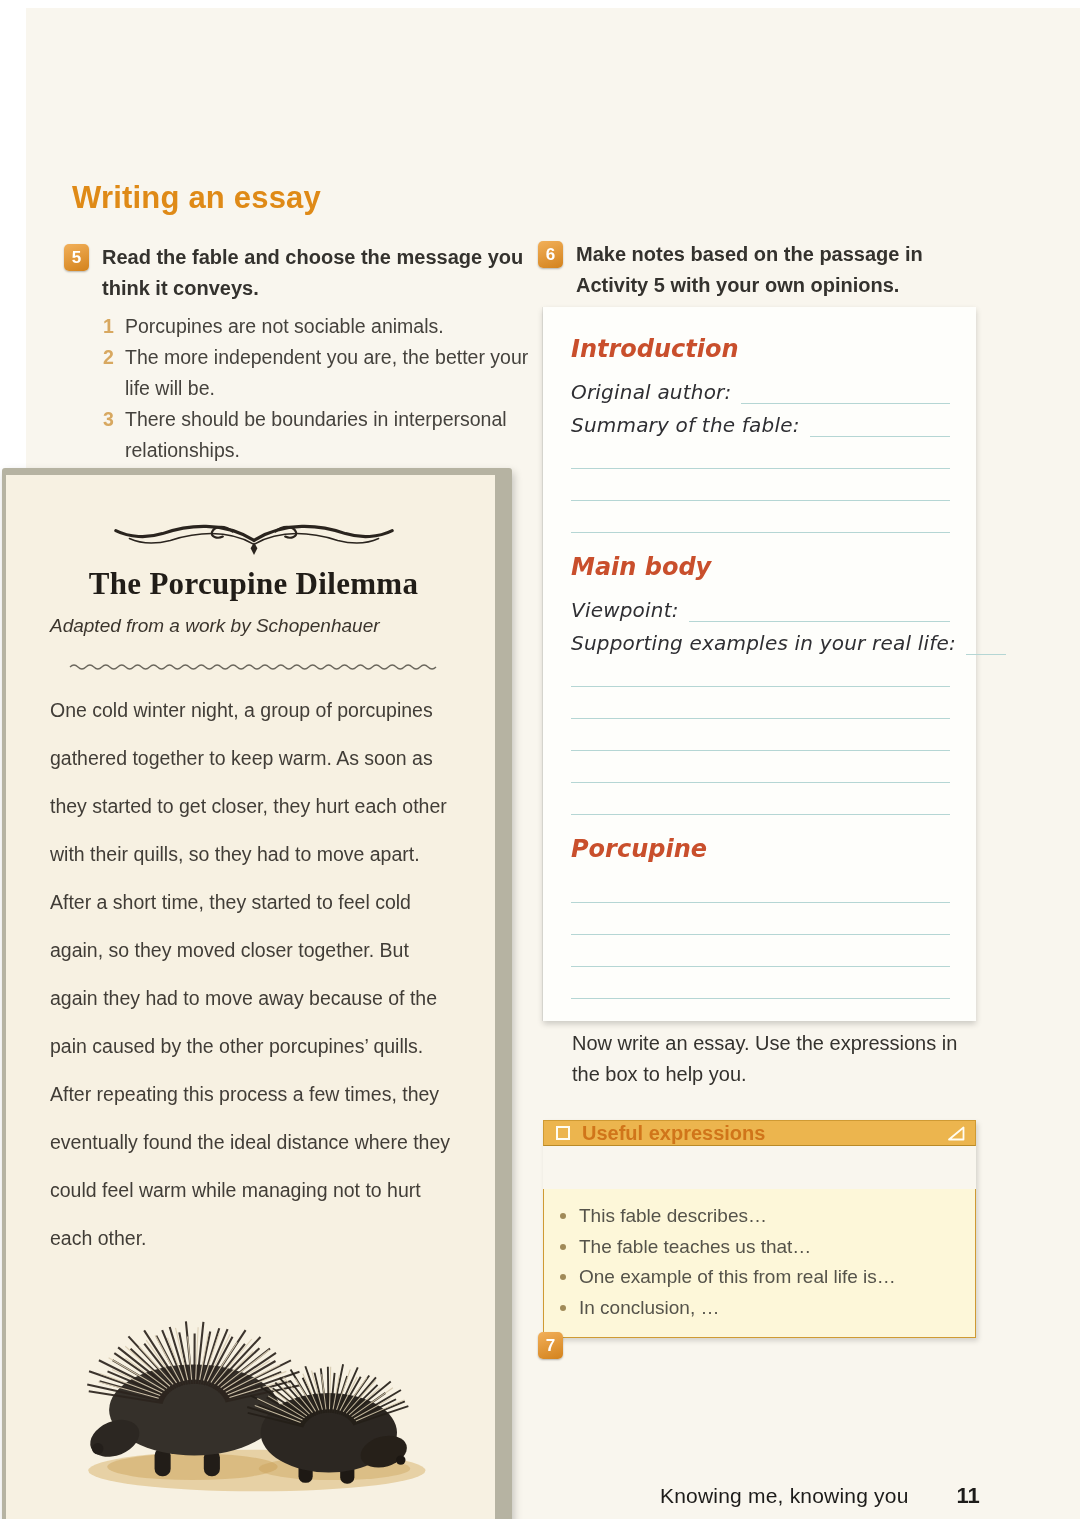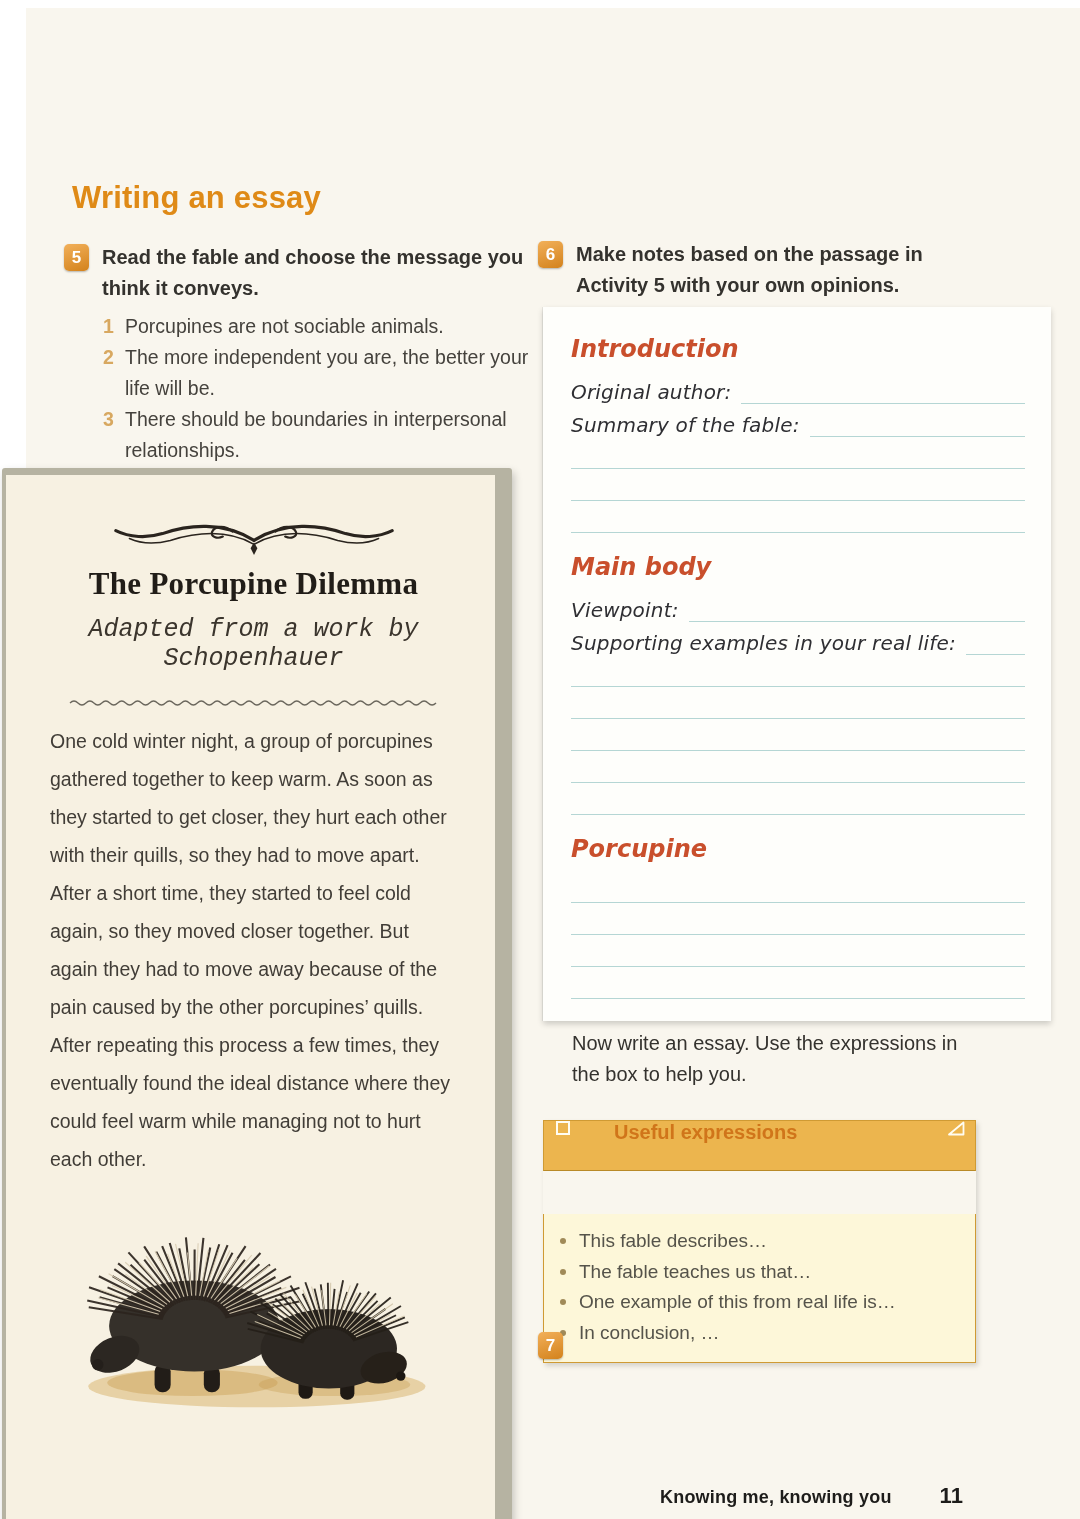--- a/index.html
+++ b/index.html
@@ -66,32 +66,32 @@
     background:var(--paper);
   }
   .fable-inner{padding:34px 38px 0 44px}
   .flourish{display:block;margin:8px auto 0}
   .fable-title{
     margin-top:8px;text-align:center;
     font-family:"Liberation Serif",serif;font-weight:bold;font-size:31px;color:#211d18;
     letter-spacing:.3px;
   }
   .fable-subtitle{
-    margin-top:13px;text-align:center;
-    font-family:Liberation Mono, monospace;font-style:italic;font-size:25px;color:#3b352d;
+    margin-top:13px;text-align:left;
+    font-family:Liberation Sans, sans-serif;font-style:italic;font-size:19px;color:#3b352d;
   }
   .wave{display:block;margin:26px auto 0}
   .fable-body{
-    margin-top:15px;font-size:19.5px;line-height:38px;color:#413d37;
+    margin-top:15px;font-size:19.5px;line-height:48px;color:#413d37;
   }
   .porcupines{display:block;margin:4px auto 0}
 
   
   .note-card{
-    position:absolute;left:543px;top:307px;width:508px;height:714px;
+    position:absolute;left:543px;top:307px;width:433px;height:714px;
     background:#fefefb;
     box-shadow:0 3px 6px rgba(0,0,0,.18),-1px 0 0 #e8e6df;
     padding:24px 26px 0 28px;
   }
   .hw{font-family:"DejaVu Sans",sans-serif;font-style:italic;letter-spacing:.2px}
   .hsec{
     font-family:"DejaVu Sans",sans-serif;font-style:italic;font-weight:bold;
     font-size:24px;color:var(--handwriting-red);margin:20px 0 8px;
   }
   .hsec.first{margin-top:4px}
@@ -101,40 +101,40 @@
   .rule{height:32px;border-bottom:1px solid var(--rule-line)}
 
   .followup{
     position:absolute;left:572px;top:1028px;width:402px;
     font-size:20px;font-weight:normal;line-height:31px;color:#34322e;
   }
 
   
   .ue-box{position:absolute;left:543px;top:1120px;width:433px;box-shadow:2px 3px 5px rgba(0,0,0,.15)}
   .ue-header{
-    height:51px;background:var(--box-header);
+    height:26px;background:var(--box-header);
     border:1px solid var(--box-border);border-bottom-color:#b98a27;
-    display:flex;padding:0 10px 0 12px;gap:32px;
+    display:flex;align-items:center;padding:0 10px 0 12px;
   }
   .ue-square{width:14px;height:14px;border:2px solid #fffdf2;margin-right:12px}
   .ue-title{font-size:20px;font-weight:bold;color:var(--box-title);flex:1}
   .ue-body{
     background:var(--box-body);
     border:1px solid var(--box-border);border-top:none;
     padding:12px 12px 14px 8px;
     margin-top:43px;
   }
   .ue-item{display:flex;line-height:30.5px;font-size:19px;color:var(--box-item)}
   .ue-item .bullet{flex:0 0 auto;width:6px;height:6px;border-radius:50%;background:#a08a58;margin:12px 13px 0 8px}
 
   .footer{
     position:absolute;left:660px;top:1483px;display:flex;align-items:baseline;gap:48px;
     color:#1d1c1a;
   }
-  .footer .unit{font-size:18px;font-weight:bold;letter-spacing:.2px}
+  .footer .unit{font-size:21px;font-weight:normal;letter-spacing:.2px}
   .footer .pagenum{font-size:22px;font-weight:bold}
 </style>
 </head>
 <body>
 
 <div class="page-bg"></div>
 
 <h1 class="section-title">Writing an essay</h1>
 
 <div class="activity act5">

